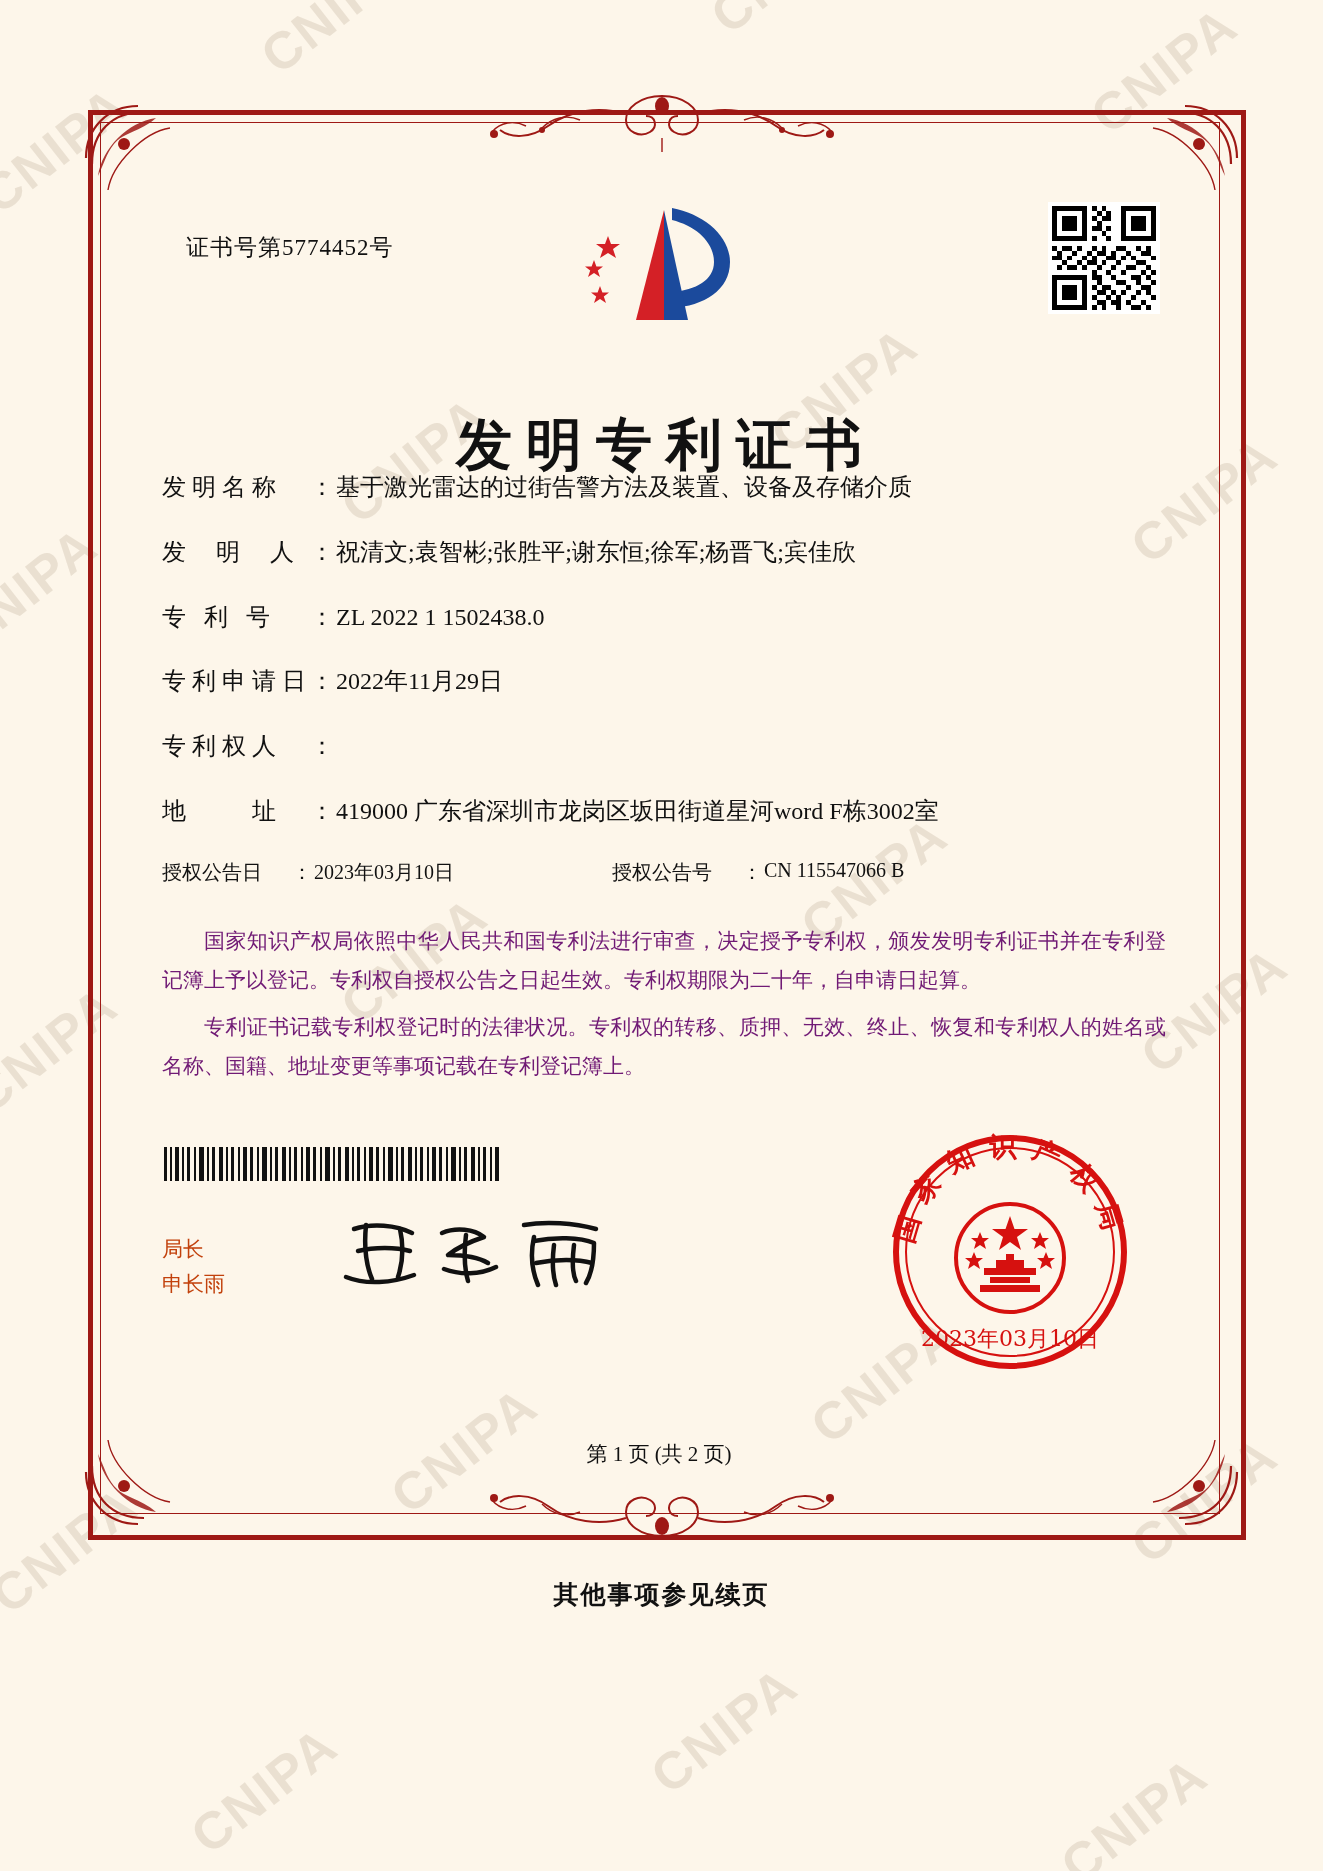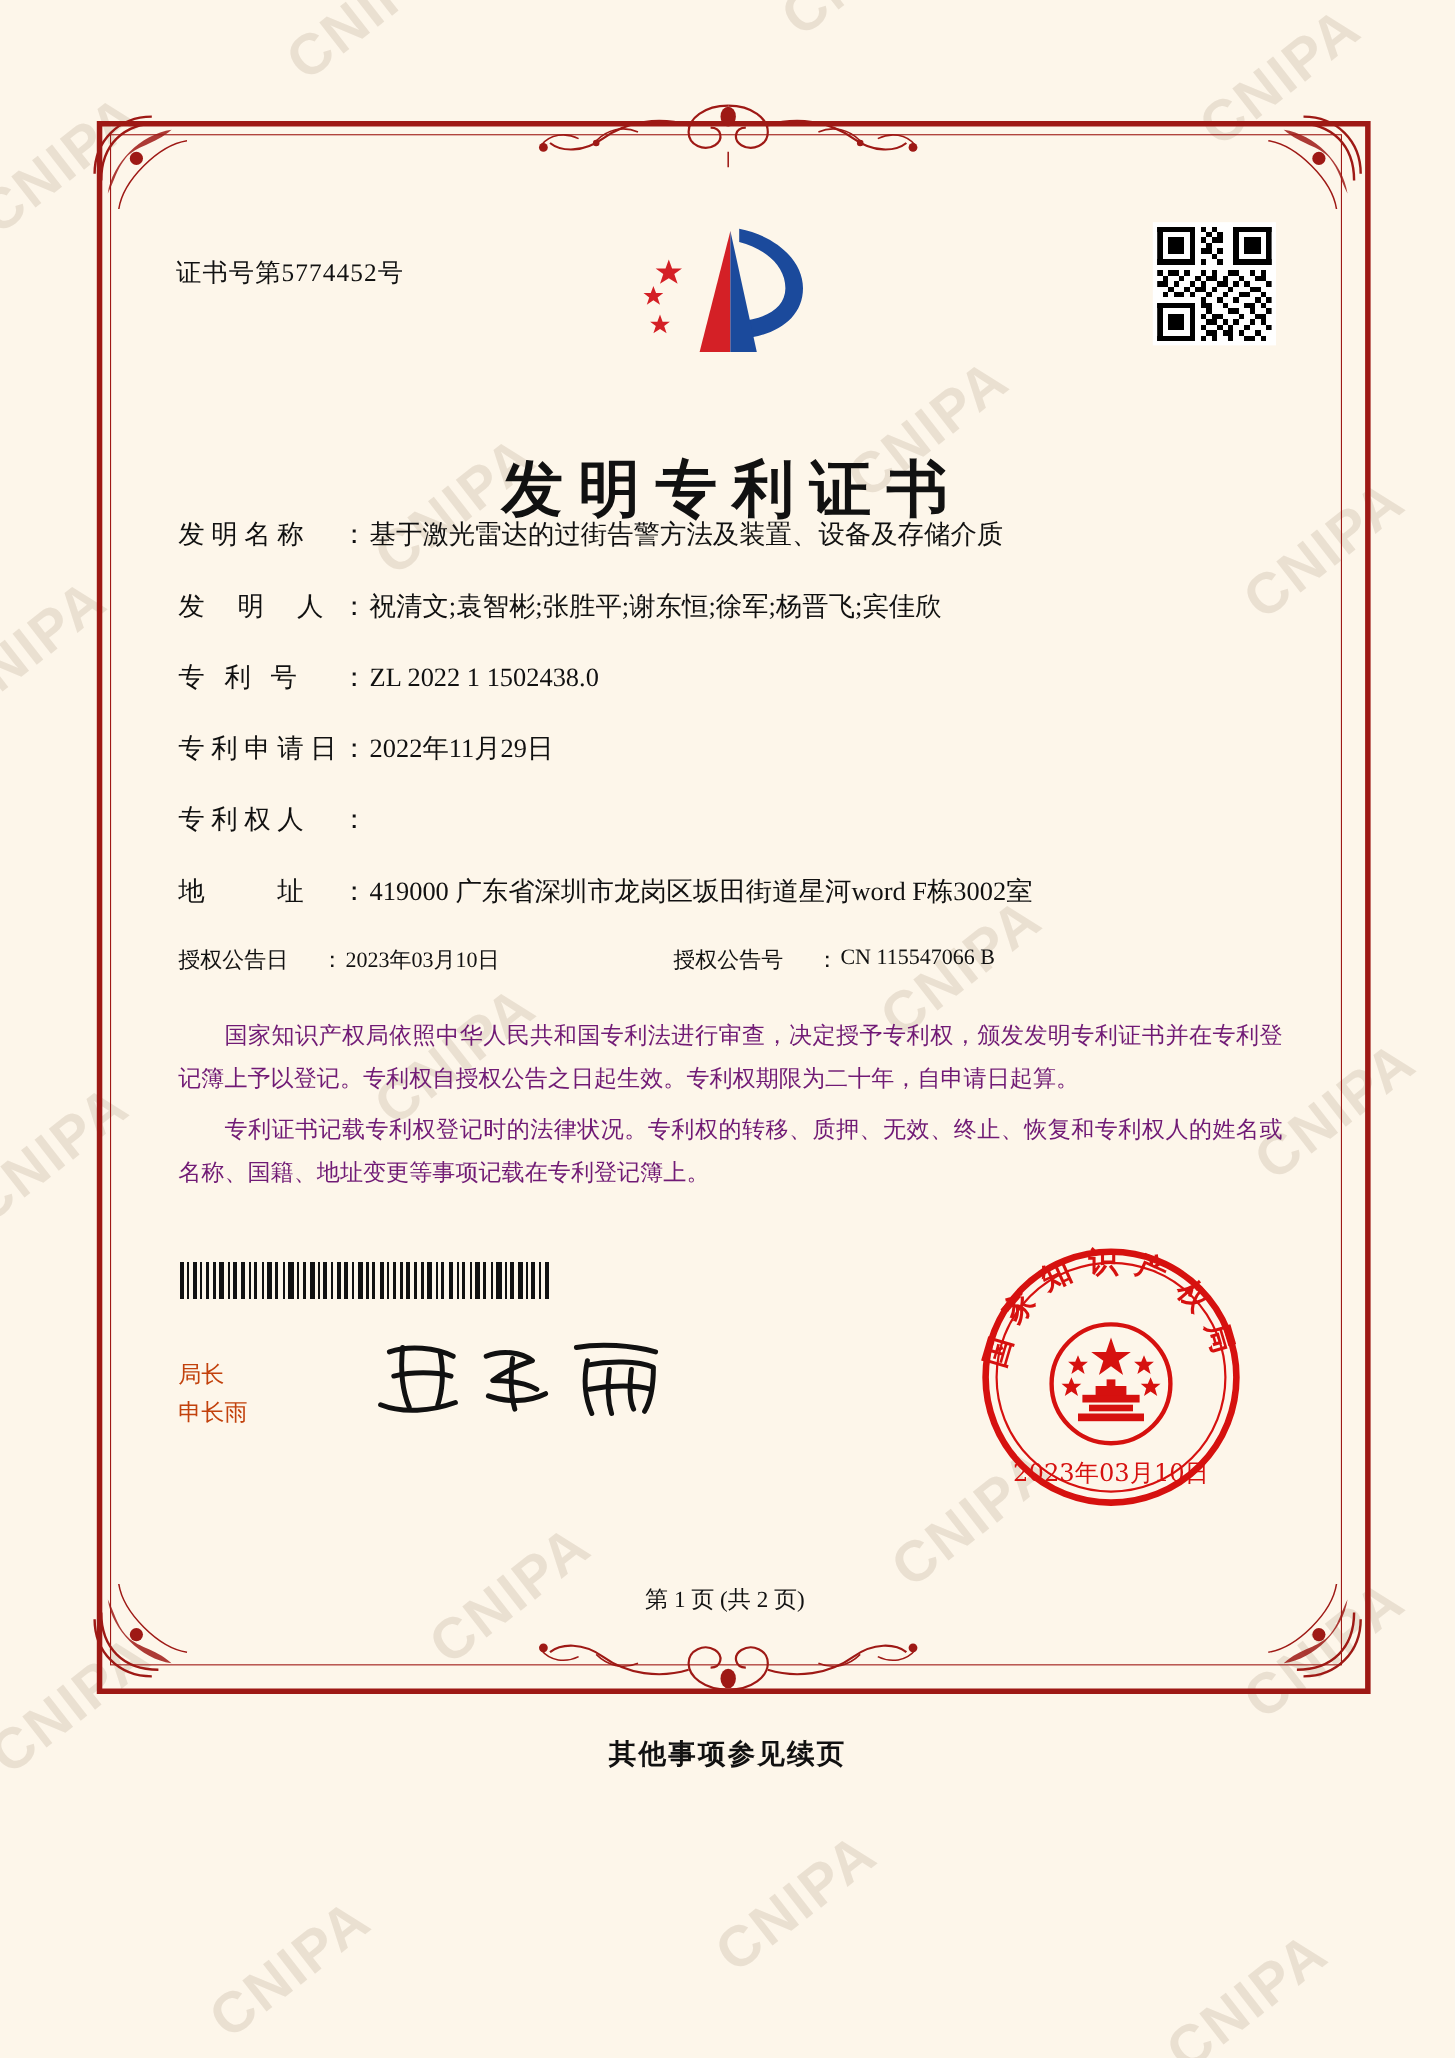--- a/index.html
+++ b/index.html
@@ -92,21 +92,21 @@
     position: absolute;
     left: 100px;
     top: 122px;
     width: 1118px;
     height: 1390px;
     z-index: 6;
   }
 
   .cert-no {
     position: absolute;
-    left: 60px;
+    left: 86px;
     top: 110px;
     font-size: 23px;
     color: #111;
     letter-spacing: 1px;
   }
 
   .qr {
     position: absolute;
     right: 58px;
     top: 80px;

